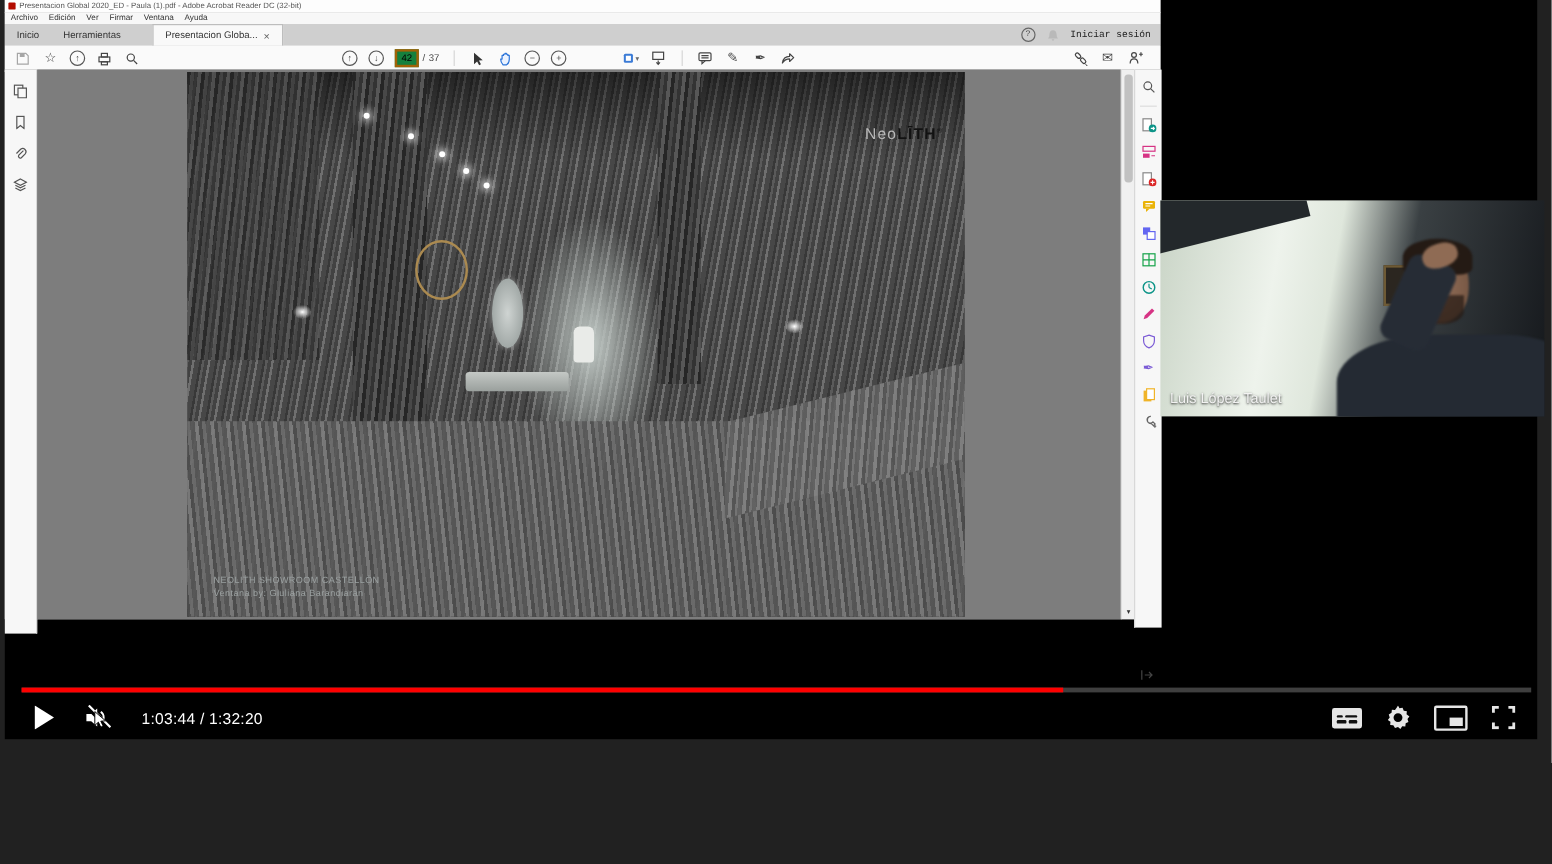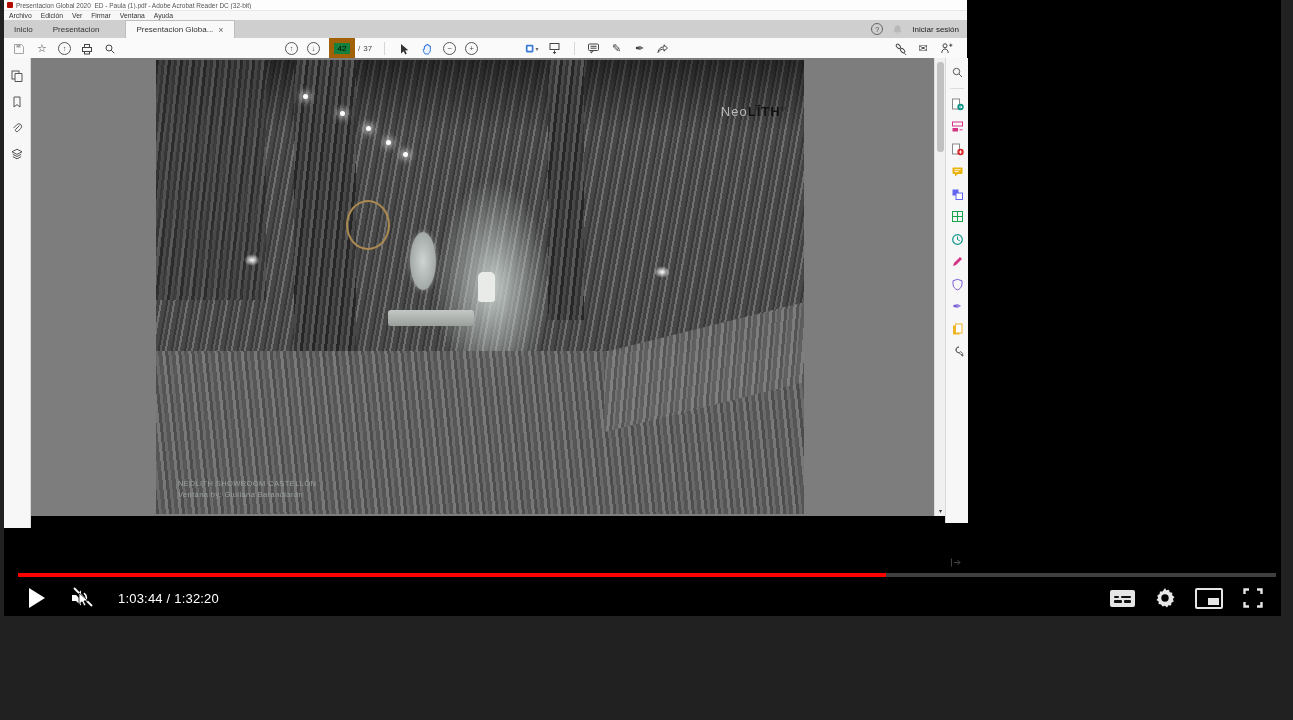--- a/index.html
+++ b/index.html
@@ -13,30 +13,30 @@
   .acrobat{position:absolute;left:0;top:0;width:963px;height:516px;background:#fff;font-size:8px;color:#333;}
   .titlebar{height:10px;background:#fdfdfd;display:flex;align-items:center;padding-left:3px;gap:3px;border-bottom:1px solid #e9e9e9;}
   .titlebar .appicon{width:6px;height:6px;background:#b30b00;border-radius:1px;flex:0 0 auto;}
   .titlebar .ttl{font-size:6.5px;color:#555;white-space:nowrap;overflow:hidden;}
   .menubar{height:9px;background:#f7f7f7;display:flex;align-items:center;gap:9px;padding-left:5px;}
   .menubar span{font-size:6.8px;color:#333;cursor:default;}
   .tabbar{height:18px;background:#cfcfcf;display:flex;align-items:flex-end;position:relative;}
   .tab{height:17px;display:flex;align-items:center;padding:0 10px;font-size:8px;color:#333;}
   .tab.active{background:#f9f9f9;border:1px solid #bdbdbd;border-bottom:none;gap:5px;}
   .tab .x{color:#666;font-size:9px;}
-  .tab-right{position:absolute;right:8px;top:0;height:18px;display:flex;align-items:center;gap:9px;}
+  .tab-right{position:absolute;right:8px;top:0;height:18px;display:flex;align-items:center;gap:9px;font-family:Liberation Mono, monospace;}
   .qcirc{width:10px;height:10px;border:1px solid #666;border-radius:50%;font-size:7px;display:flex;align-items:center;justify-content:center;color:#444;}
   .signin{font-size:8px;color:#222;}
   .toolbar{height:21px;background:#fafafa;border-bottom:1px solid #d2d2d2;display:flex;align-items:center;padding:0 8px;}
   .tgroup{display:flex;align-items:center;gap:9px;}
   .tbtn{width:14px;height:14px;display:flex;align-items:center;justify-content:center;font-size:10px;color:#444;}
   .circ{width:11px;height:11px;border:1px solid #555;border-radius:50%;display:flex;align-items:center;justify-content:center;font-size:7.5px;color:#444;line-height:1;}
   .sep{width:1px;height:13px;background:#d6d6d6;margin:0 3px;}
   .pagebox{display:flex;align-items:center;gap:3px;font-size:8px;color:#444;}
-  .pagebox input{width:16px;height:11px;border:5px solid #a16207;background:#15803d;font-size:8px;text-align:center;padding:0;font-family:"Liberation Sans",sans-serif;}
+  .pagebox input{width:16px;height:11px;border:2px solid #a16207;background:#15803d;font-size:8px;text-align:center;padding:0;font-family:"Liberation Sans",sans-serif;}
   .zoombox{display:flex;align-items:center;gap:3px;border:1px solid transparent;font-size:8px;color:#444;margin-top:28px;}
 
   
   .contentrow{position:absolute;left:0;top:58px;width:963px;height:458px;background:#7d7d7d;}
   .leftpanel{position:absolute;left:0;top:0;width:26px;height:458px;background:#f7f7f7;border-right:1px solid #d8d8d8;display:flex;flex-direction:column;align-items:center;padding-top:12px;gap:12px;}
   .docarea{position:absolute;left:27px;top:0;width:903px;height:458px;background:#7d7d7d;overflow:hidden;}
   .vscroll{position:absolute;left:930px;top:0;width:11px;height:458px;background:#f0f0f0;border-left:1px solid #ddd;}
   .vthumb{position:absolute;left:2px;top:4px;width:7px;height:90px;background:#c1c1c1;border-radius:3px;}
   .varrow{position:absolute;left:0;bottom:2px;width:11px;text-align:center;font-size:6px;color:#333;}
   .toolspanel{position:absolute;left:941px;top:0;width:22px;height:458px;background:#f7f7f7;border-left:1px solid #d8d8d8;display:flex;flex-direction:column;align-items:center;padding-top:7px;gap:8.5px;}
@@ -112,21 +112,21 @@
       <span>Firmar</span>
       <span>Ventana</span>
       <span>Ayuda</span>
     </div>
 
     <div class="tabbar">
       <div class="tab">
           <span>Inicio</span>
         </div>
       <div class="tab">
-          <span>Presentacion</span>
+          <span>Herramientas</span>
         </div>
       <div class="tab active" style="margin-left:16px;margin-top:40px;">
         <span>Presentacion Globa...</span>
         <span class="x">×</span>
       </div>
       <div class="tab-right">
         <span class="qcirc">?</span>
         <span style="display:flex;">
           <svg width="11" height="11" viewBox="0 0 12 12">
               <path d="M6 1.3c2 0 3.1 1.5 3.2 3.4l.3 2.6 1 1.6H1.5l1-1.6.3-2.6C2.9 2.8 4 1.3 6 1.3zM4.8 9.6a1.2 1.2 0 0 0 2.4 0z" fill="#b9b9b9"></path>
@@ -373,20 +373,31 @@
             </svg>
           </span>
       </div>
       <span class="collapse-ico">
         <svg width="13" height="13" viewBox="0 0 13 13">
             <path d="M2.5 2.5v8M5 6.5h6M8.5 4 11 6.5 8.5 9" fill="none" stroke="#444"></path>
           </svg></span>
     </div>
   </div>
 
+  <div class="webcam">
+    <div class="wc-cornerdark"></div>
+    <div class="wc-frame"></div>
+    <div class="wc-body"></div>
+    <div class="wc-head"></div>
+    <div class="wc-hair"></div>
+    <div class="wc-beard"></div>
+    <div class="wc-arm"></div>
+    <div class="wc-hand"></div>
+    <div class="nametag">Luis López Taulet</div>
+  </div>
 
   <div class="progress">
     <div class="played" style="width: 69%; background: rgb(255, 0, 0);"></div>
   </div>
 
   <div class="ctrl-left">
     <span class="ytbtn">
       <svg width="18" height="20" viewBox="0 0 18 20">
           <path d="M1 0 17 10 1 20z" fill="#fff"></path>
         </svg>

